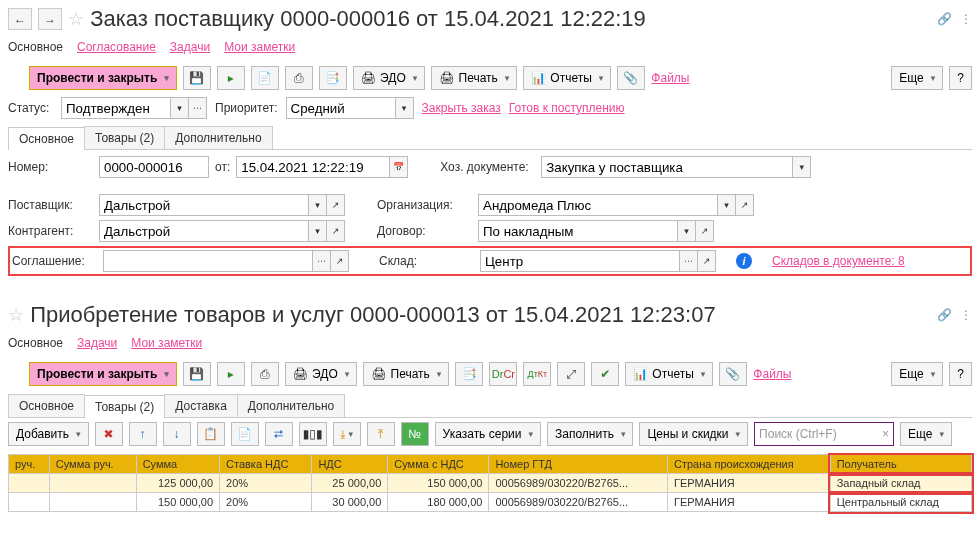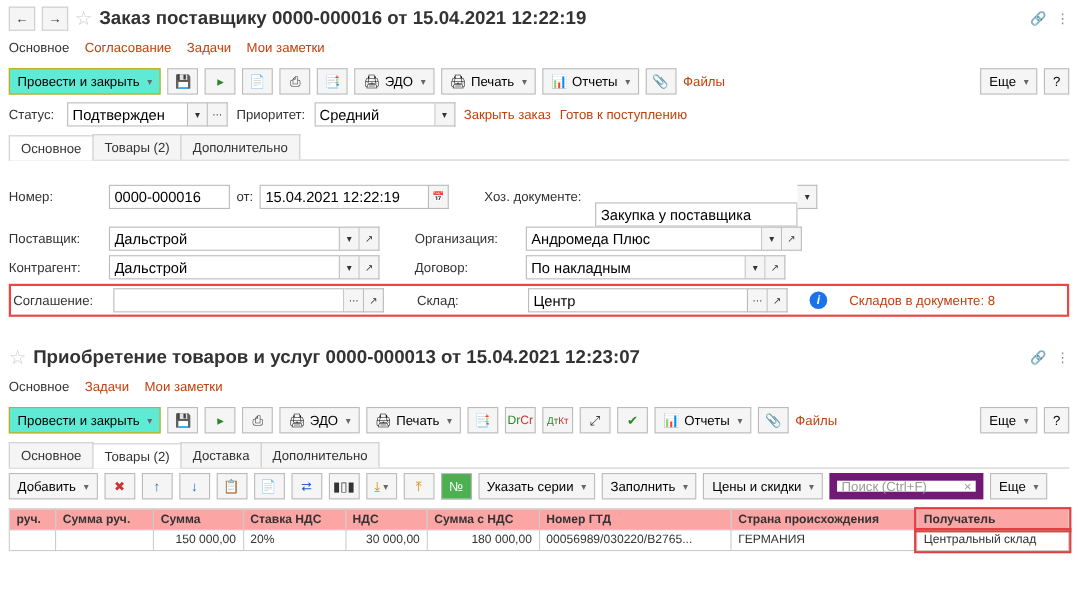--- a/index.html
+++ b/index.html
@@ -1,51 +1,51 @@
 <!DOCTYPE html>
 <html><head>
 <meta charset="utf-8">
 <style>
   * { box-sizing: border-box; margin: 0; padding: 0; }
   body { font-family: Arial, sans-serif; font-size: 12px; color: #333; background: #fff; }
   .doc { padding: 4px 8px; }
   .titlebar { display: flex; align-items: center; gap: 6px; padding: 2px 0 6px; }
   .nav-btn { width: 24px; height: 22px; border: 1px solid #ccc; background: #f5f5f5; display: inline-flex; align-items: center; justify-content: center; cursor: pointer; }
   .star { color: #ccc; font-size: 18px; }
-  .doc-title { font-size: 17px; font-weight: bold; flex: 1; }
+  .doc-title { font-size: 22px; font-weight: normal; flex: 1; }
   .right-icons { display: flex; gap: 8px; color: #888; align-items: center; }
-  .link { color: #c2410c; cursor: pointer; }
+  .link { color: #ec4899; text-decoration: underline; cursor: pointer; }
   .tablinks { display: flex; gap: 14px; padding: 2px 0 8px; font-size: 12px; }
   .tablinks .active { color: #333; text-decoration: none; font-weight: normal; }
   .toolbar { display: flex; gap: 6px; align-items: center; padding: 4px 0; flex-wrap: wrap; }
   .btn { border: 1px solid #bbb; background: #f5f5f5; padding: 3px 7px; cursor: pointer; display: inline-flex; align-items: center; gap: 4px; height: 24px; font-size: 12px; }
-  .btn-yellow { background: #5eead4; border-color: #d4a600; font-weight: normal; }
+  .btn-yellow { background: #f9a8d4; border-color: #d4a600; font-weight: bold; margin-left: 21px; }
   .btn-drop::after { content: "▾"; font-size: 9px; margin-left: 3px; color: #666; }
   .icon-btn { width: 28px; height: 24px; border: 1px solid #bbb; background: #f5f5f5; display: inline-flex; align-items: center; justify-content: center; cursor: pointer; }
   .spacer { flex: 1; }
   .formrow { display: flex; gap: 8px; align-items: center; padding: 3px 0; }
   .lbl { width: 75px; }
   .input { border: 1px solid #bbb; padding: 2px 4px; height: 22px; background: #fff; }
   .combo { display: flex; align-items: center; justify-content: space-between; }
   .combo-btn { width: 18px; height: 22px; border: 1px solid #bbb; border-left: none; background: #f5f5f5; display: inline-flex; align-items: center; justify-content: center; font-size: 9px; cursor: pointer; }
   .tabs { display: flex; border-bottom: 1px solid #ccc; margin-top: 4px; }
   .tab { border: 1px solid #ccc; border-bottom: none; padding: 4px 10px; background: #f5f5f5; margin-right: -1px; cursor: pointer; }
   .tab.active { background: #fff; position: relative; top: 1px; }
   .fld { display: flex; align-items: center; gap: 6px; }
   .fld .lbl2 { width: 85px; }
   .redbox { border: 2px solid #ef4444; padding: 2px; }
   .sep { height: 10px; }
   .table { border-collapse: collapse; width: 100%; margin-top: 4px; }
   .table th, .table td { border: 1px solid #ccc; padding: 3px 6px; font-size: 11px; text-align: left; white-space: nowrap; }
-  .table th { background: #fca5a5; font-weight: bold; }
+  .table th { background: #eab308; font-weight: normal; }
   .table .num { text-align: right; }
   .table .sel { background: #fff6d5; }
   .red-col { outline: 2px solid #e04040; }
   .info-icon { display: inline-flex; width: 16px; height: 16px; background: #1a73e8; color: #fff; border-radius: 50%; align-items: center; justify-content: center; font-size: 11px; font-weight: bold; font-style: italic; }
-  .search-box { border: 7px solid #701a75; padding: 2px 4px; height: 24px; width: 140px; color: #999; display: flex; align-items: center; justify-content: space-between; }
+  .search-box { border: 1px solid #701a75; padding: 2px 4px; height: 24px; width: 140px; color: #999; display: flex; align-items: center; justify-content: space-between; }
   .ic { font-size: 12px; }
   .ic-green { color: #2a8a2a; }
   .ic-red { color: #cc3333; }
   .ic-blue { color: #2266cc; }
   .ic-orange { color: #e08800; }
 </style>
 </head>
 <body>
 
 <div class="doc">
@@ -132,36 +132,36 @@
       <span class="lbl2">Номер:</span>
       <input class="input" style="width: 110px;" value="0000-000016">
       <span>от:</span>
       <span class="combo">
         <input class="input" style="width: 154px;" value="15.04.2021 12:22:19">
         <span class="combo-btn">📅</span>
       </span>
       <span style="width:20px"></span>
       <span class="lbl2" style="width:95px">Хоз. документе:</span>
       <span class="combo">
-        <input class="input" style="width: 184px; margin-top: 32px;" value="Закупка у поставщика">
+        <input class="input" style="width: 252px;" value="Закупка у поставщика">
         <span class="combo-btn">▾</span>
       </span>
     </div>
 
-    <div class="fld" style="margin-top:0">
+    <div class="fld" style="margin-top:16px">
       <span class="lbl2">Поставщик:</span>
       <span class="combo">
         <input class="input" style="width: 210px;" value="Дальстрой">
         <span class="combo-btn">▾</span>
         <span class="combo-btn">↗</span>
       </span>
       <span style="width:20px"></span>
       <span class="lbl2" style="width:95px">Организация:</span>
       <span class="combo">
-        <input class="input" style="width: 215px;" value="Андромеда Плюс">
+        <input class="input" style="width: 240px;" value="Андромеда Плюс">
         <span class="combo-btn">▾</span>
         <span class="combo-btn">↗</span>
       </span>
     </div>
 
     <div class="fld" style="margin-top:4px">
       <span class="lbl2">Контрагент:</span>
       <span class="combo">
         <input class="input" style="width: 210px;" value="Дальстрой">
         <span class="combo-btn">▾</span>
@@ -320,20 +320,31 @@
         <th>Сумма</th>
         <th>Ставка НДС</th>
         <th>НДС</th>
         <th>Сумма с НДС</th>
         <th>Номер ГТД</th>
         <th>Страна происхождения</th>
         <th class="red-col">Получатель</th>
       </tr>
     </thead>
     <tbody>
+      <tr class="sel">
+        <td></td>
+        <td class="num"></td>
+        <td class="num">125 000,00</td>
+        <td>20%</td>
+        <td class="num">25 000,00</td>
+        <td class="num">150 000,00</td>
+        <td>00056989/030220/В2765...</td>
+        <td>ГЕРМАНИЯ</td>
+        <td class="red-col">Западный склад</td>
+      </tr>
       <tr>
         <td></td>
         <td class="num"></td>
         <td class="num">150 000,00</td>
         <td>20%</td>
         <td class="num">30 000,00</td>
         <td class="num">180 000,00</td>
         <td>00056989/030220/В2765...</td>
         <td>ГЕРМАНИЯ</td>
         <td class="red-col">Центральный склад</td>

